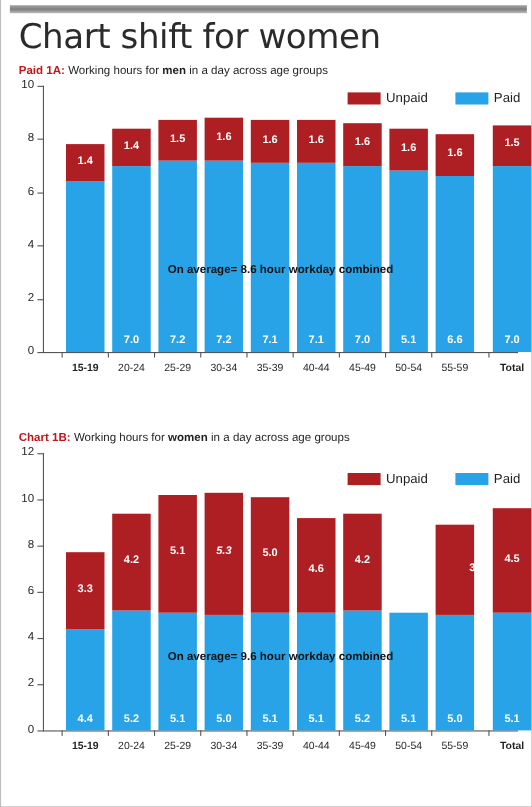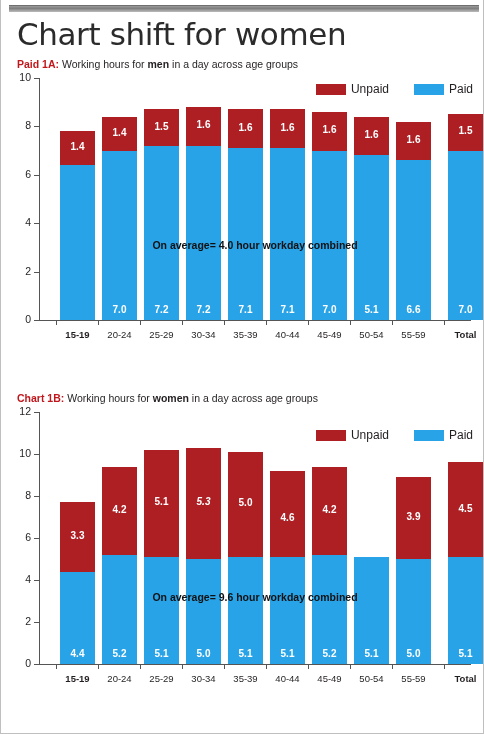--- a/index.html
+++ b/index.html
@@ -295,21 +295,21 @@
           <div class="bar" style="left: 409px; width: 35px; height: 205.7px; top: 36.3px;">
             <div class="seg seg-paid" style="bottom: 0px; height: 169.4px;">
               <div class="seg-label bold" style="bottom: 5px;">7.0</div>
             </div>
             <div class="seg seg-unpaid" style="bottom: 169.4px; height: 36.3px;">
               <div class="seg-label bold" style="top: 11.15px;">1.5</div>
             </div>
           </div>
           <div class="xtick" style="left: 405px; top: 242px;"></div>
           <div class="xlabel bold" style="left: 401px; width: 51px; top: 251px;">Total</div>
-          <div class="avg-note" style="left: 0px; width: 432px; top: 160.93px;">On average=  4.0 hour workday combined</div>
+          <div class="avg-note" style="left: 0px; width: 432px; top: 160.93px;">On average=  8.6 hour workday combined</div>
         </div>
     </div>
   </div>
 
   <div class="chart-block" id="chart-b">
     <div class="sub">
       <span class="tag">Chart 1B:</span><span> Working hours for </span><span class="bold">women</span><span> in a day across age groups</span>
     </div>
     <div class="plot">
       <div class="legend" style="right:12px;top:16px;">
@@ -414,21 +414,21 @@
               <div class="seg-label" style="bottom: 5px;">5.1</div>
             </div>
           </div>
           <div class="xtick" style="left: 311px; top: 252px;"></div>
           <div class="xlabel" style="left: 307px; width: 51px; top: 261px;">50-54</div>
           <div class="bar" style="left: 357px; width: 35px; height: 186.9px; top: 65.1px;">
             <div class="seg seg-paid" style="bottom: 0px; height: 105px;">
               <div class="seg-label" style="bottom: 5px;">5.0</div>
             </div>
             <div class="seg seg-unpaid" style="bottom: 105px; height: 81.9px;">
-              <div class="seg-label" style="top: 33.95px;">3.9</div>
+              <div class="seg-label" style="top: 33.95px; padding-left: 20px;">3.9</div>
             </div>
           </div>
           <div class="xtick" style="left: 353px; top: 252px;"></div>
           <div class="xlabel" style="left: 349px; width: 51px; top: 261px;">55-59</div>
           <div class="bar" style="left: 409px; width: 35px; height: 201.6px; top: 50.4px;">
             <div class="seg seg-paid" style="bottom: 0px; height: 107.1px;">
               <div class="seg-label bold" style="bottom: 5px;">5.1</div>
             </div>
             <div class="seg seg-unpaid" style="bottom: 107.1px; height: 94.5px;">
               <div class="seg-label bold" style="top: 40.25px;">4.5</div>

